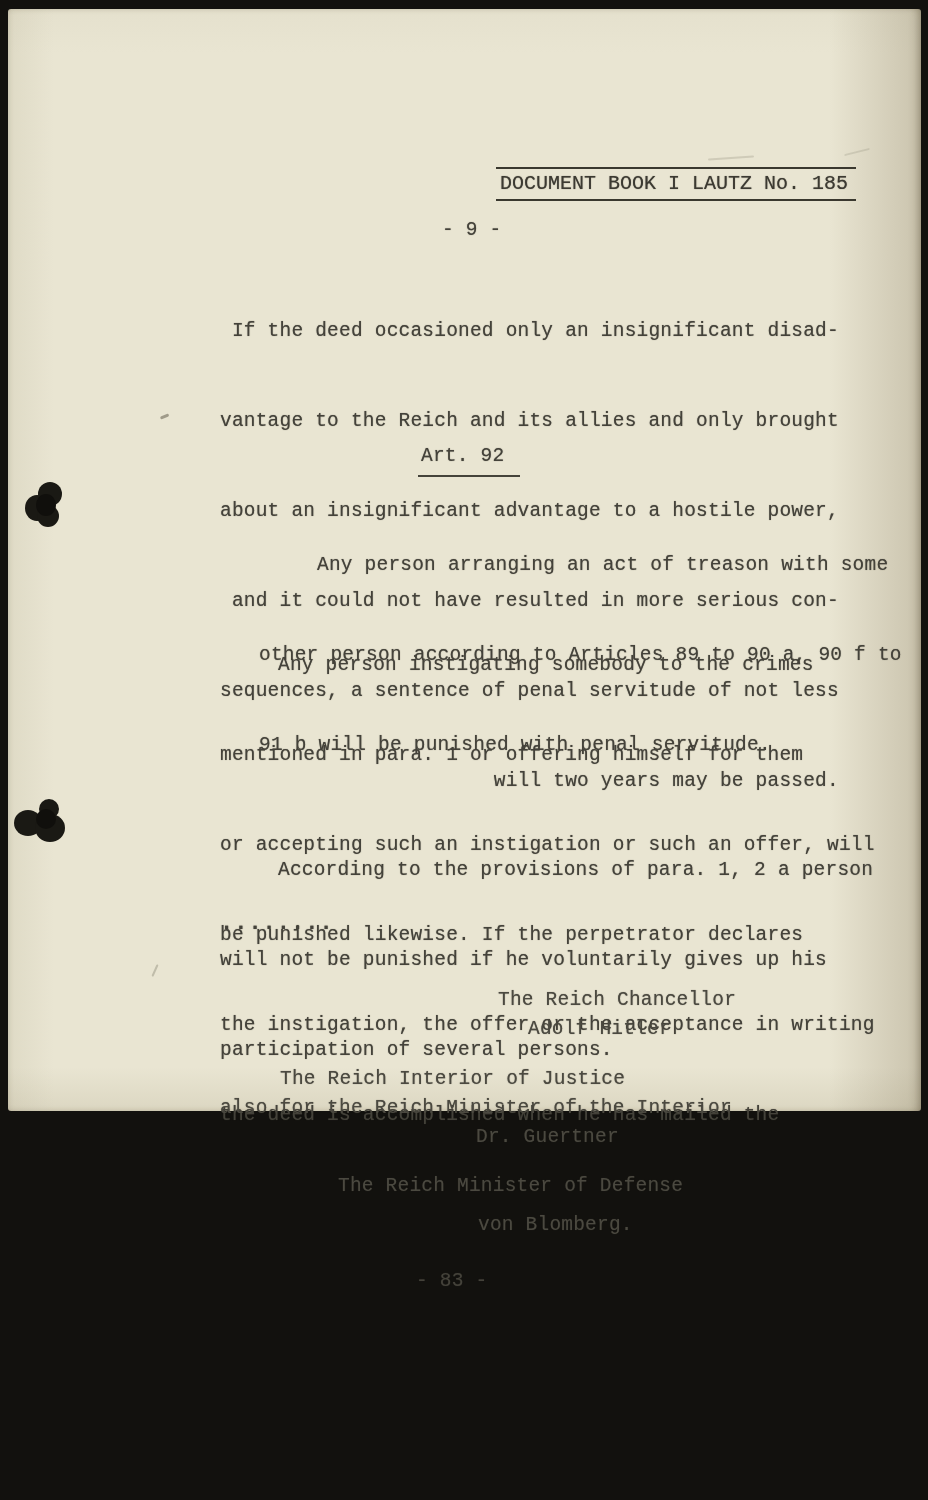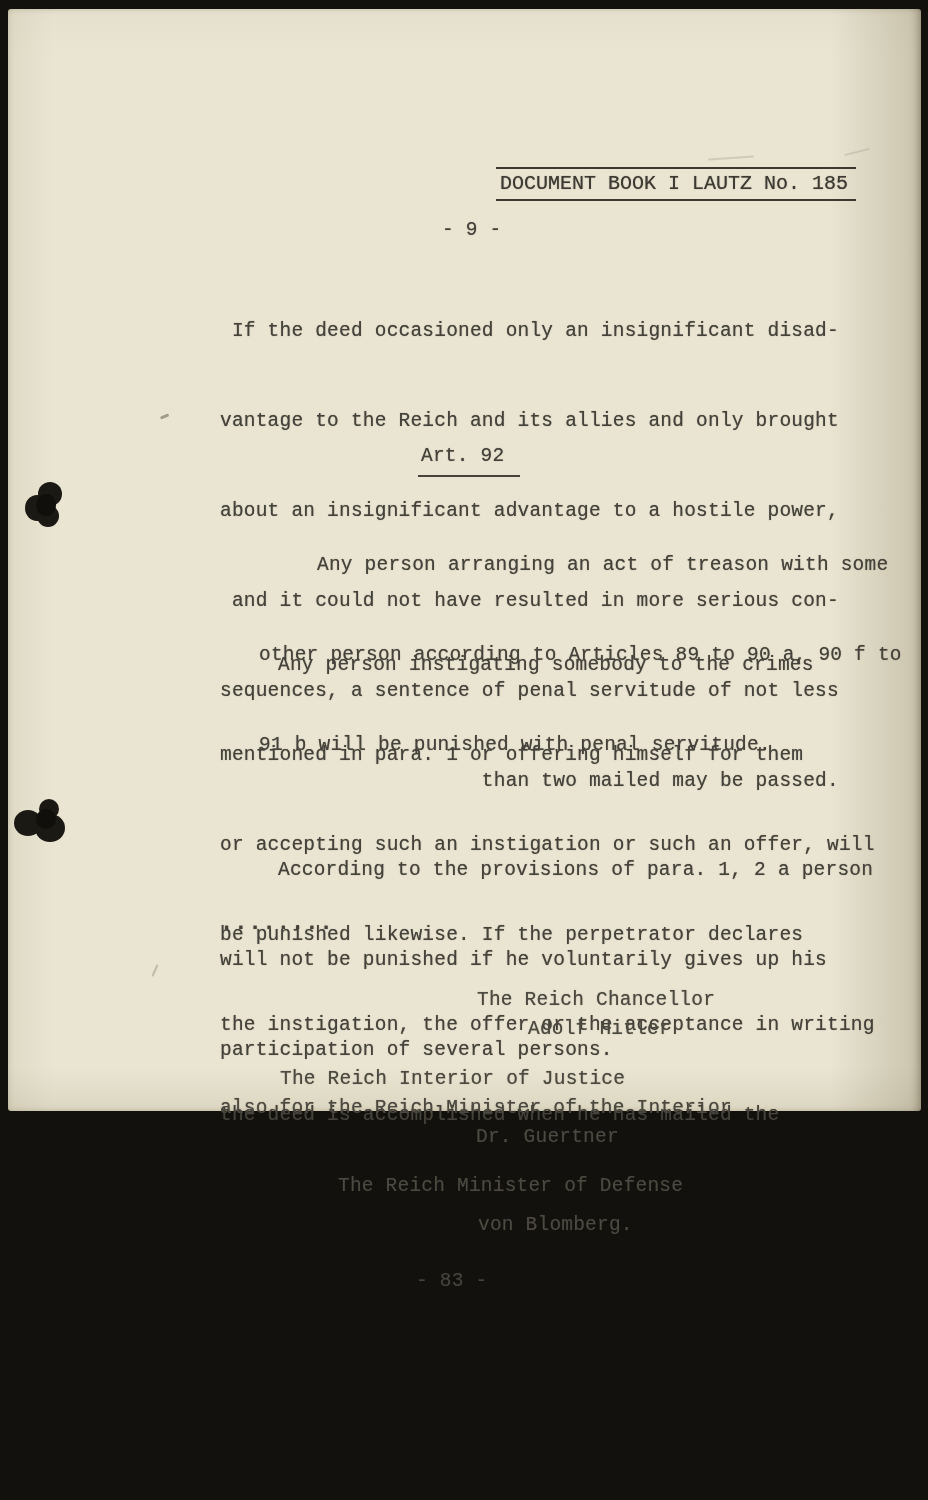--- a/index.html
+++ b/index.html
@@ -56,21 +56,21 @@
     left: 410px; top: 432px;
     padding: 0 16px 4px 3px;
     border-bottom: 2px solid #45433a;
   }
   .para2 { left: 203px; top: 481px; margin-left: 48px; }
   .para3 { left: 212px; top: 581px; }
   .para4 { left: 212px; top: 786px; }
   .dots  { left: 212px; top: 900px; font-size: 22px; font-weight: bold; letter-spacing: 1px; }
   .dateline { left: 210px; top: 949px; }
   .sig { color: #4b4940; }
-  .sig-chancellor-title { left: 469px; top: 976px; text-align: center; }
+  .sig-chancellor-title { left: 490px; top: 976px; text-align: center; }
   .sig-chancellor-name  { left: 520px; top: 1005px; }
   .sig-justice-line1    { left: 272px; top: 1055px; }
   .sig-justice-line2    { left: 212px; top: 1084px; }
   .sig-justice-name     { left: 468px; top: 1113px; }
   .sig-defense-title    { left: 330px; top: 1162px; }
   .sig-defense-name     { left: 470px; top: 1201px; }
   .page-num-bottom { left: 408px; top: 1257px; }
   
   .punch { position: absolute; }
   .punch-top { left: 16px; top: 470px; width: 44px; height: 52px; }
@@ -93,21 +93,21 @@
   <div class="doc-header">DOCUMENT BOOK I LAUTZ No. 185</div>
 
   <div class="typed page-num-top">- 9 -</div>
 
   <div class="typed para1">
     <div class="line">If the deed occasioned only an insignificant disad-</div>
     <div class="line">vantage to the Reich and its allies and only brought</div>
     <div class="line">about an insignificant advantage to a hostile power,</div>
     <div class="line">and it could not have resulted in more serious con-</div>
     <div class="line">sequences, a sentence of penal servitude of not less</div>
-    <div class="line">than two mailed may be passed.</div>
+    <div class="line">will two years may be passed.</div>
   </div>
 
   <div class="typed art-heading">Art. 92</div>
 
   <div class="typed para2">
     <div class="line indent">Any person arranging an act of treason with some</div>
     <div class="line">other person according to Articles 89 to 90 a, 90 f to</div>
     <div class="line">91 b will be punished with penal servitude.</div>
   </div>
 

